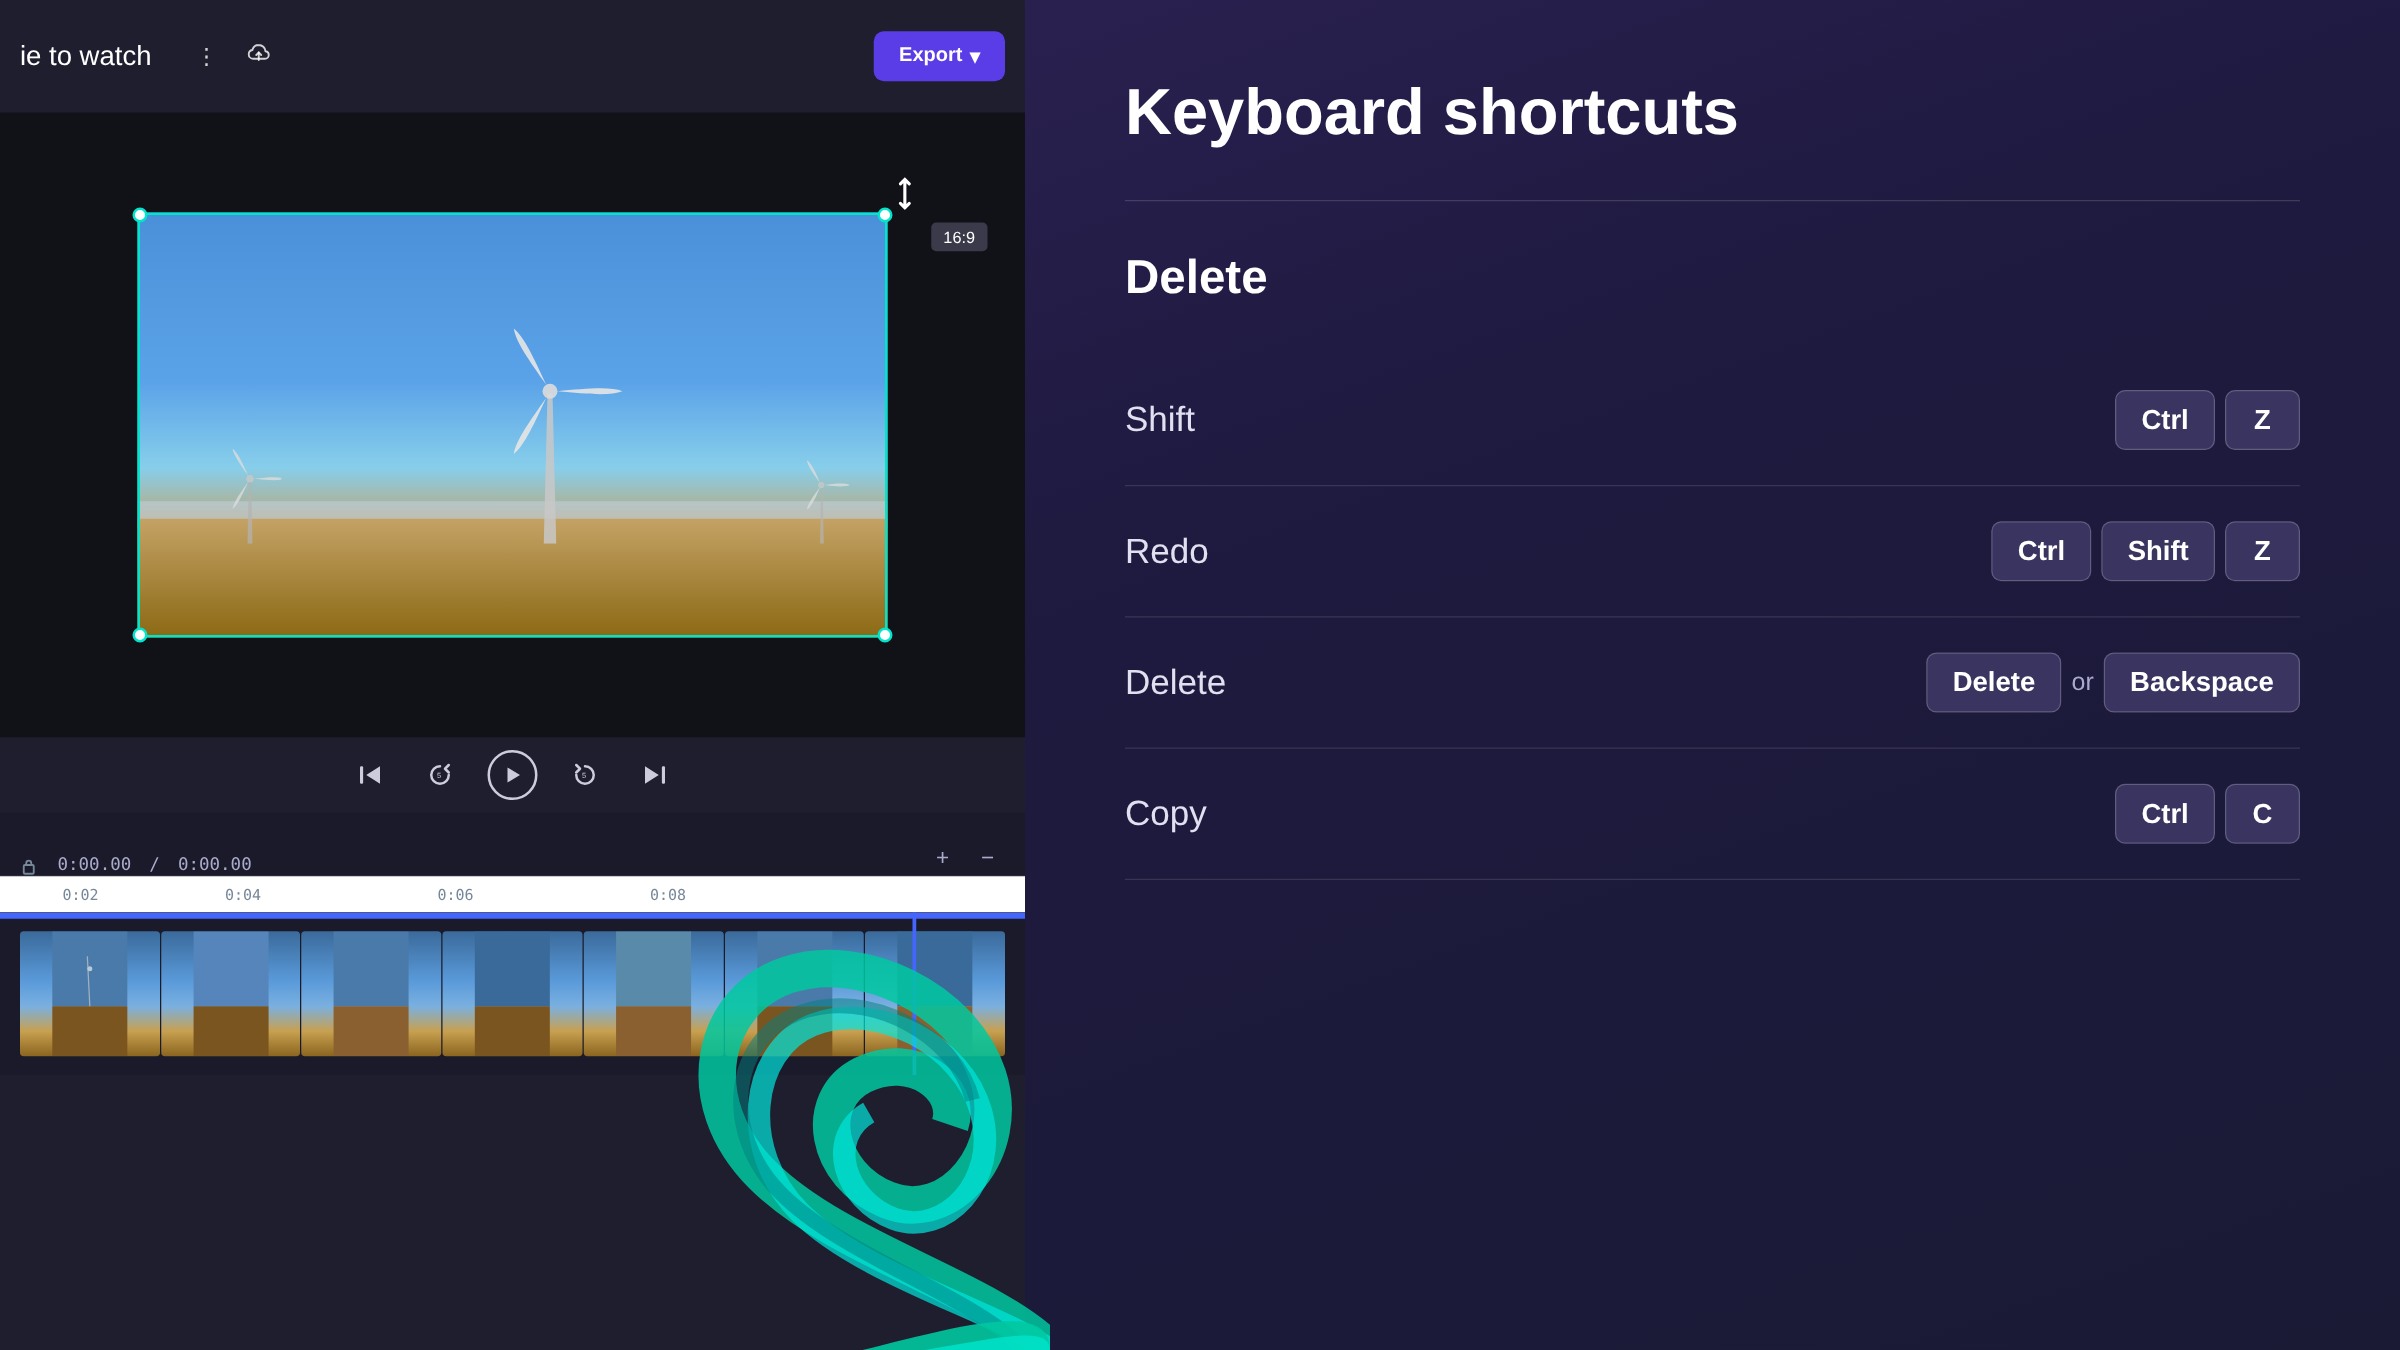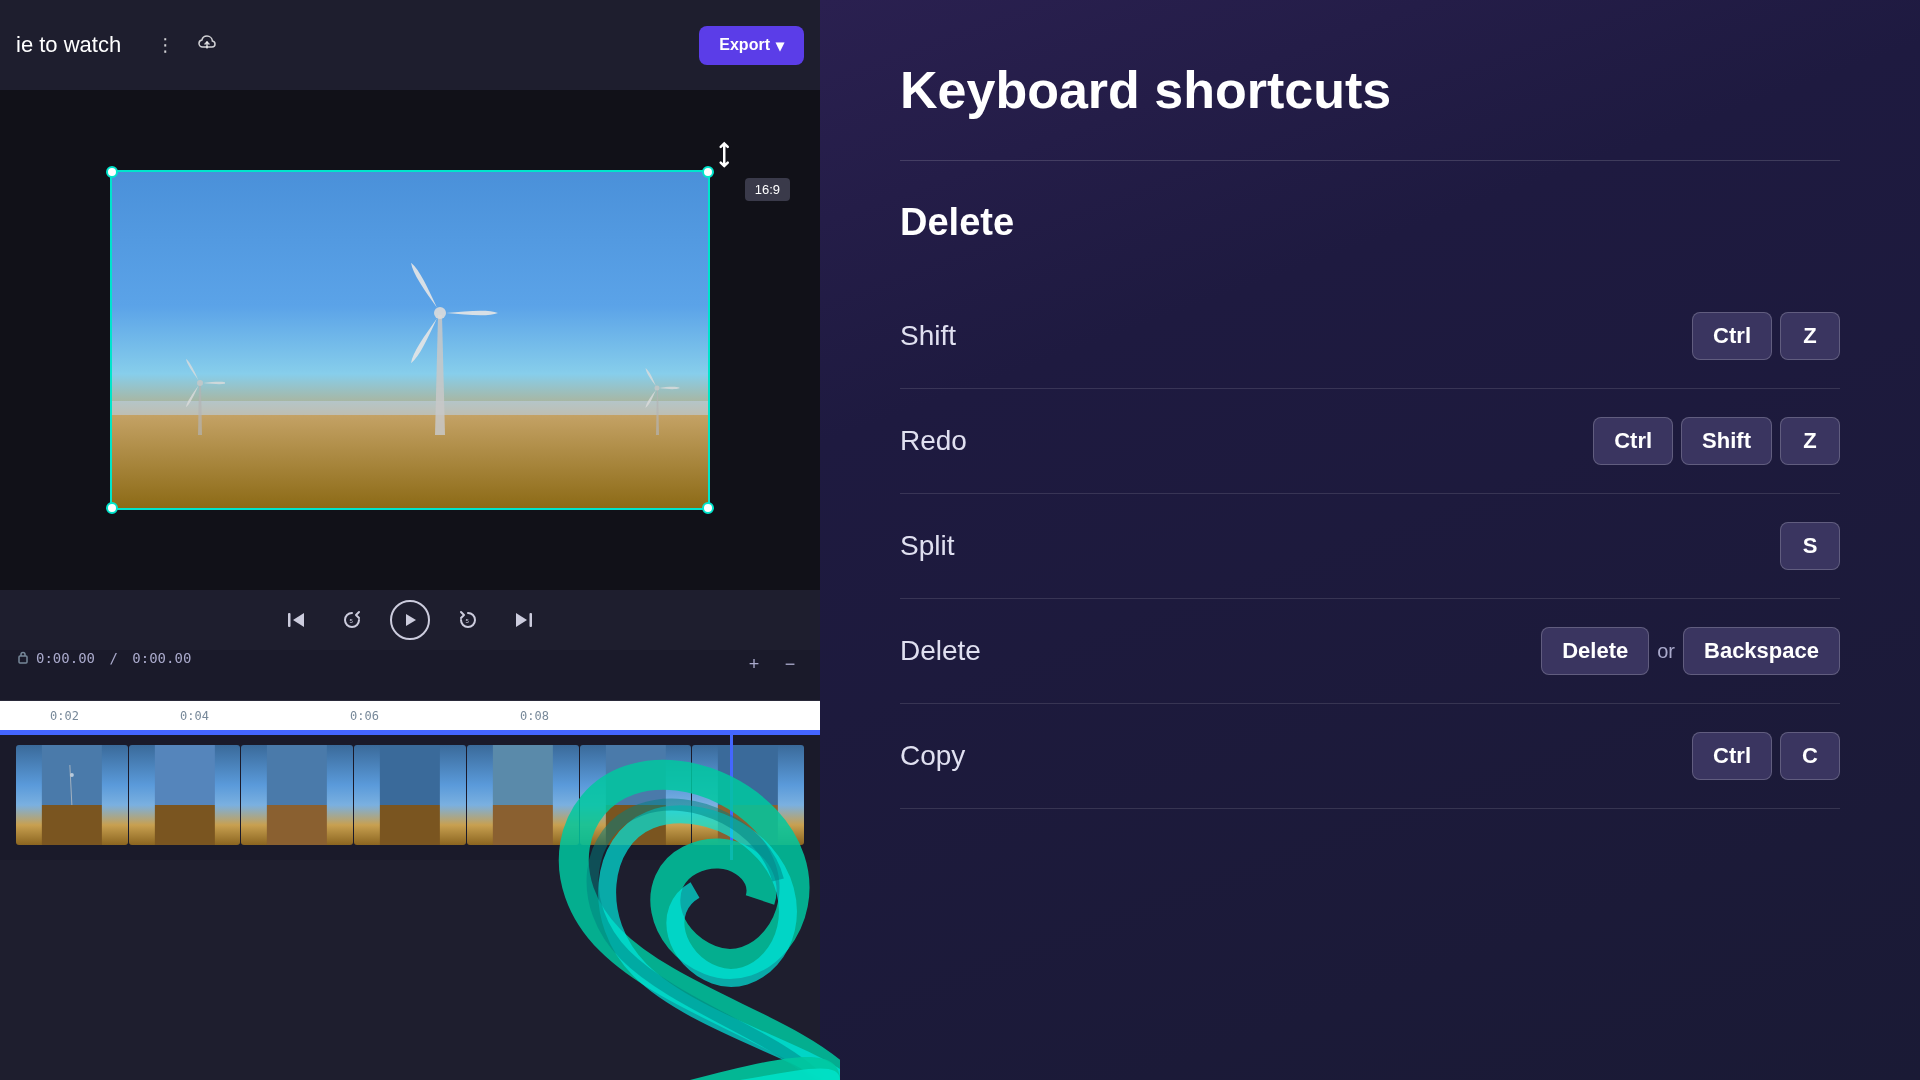--- a/index.html
+++ b/index.html
@@ -221,23 +221,23 @@
 
     
     .timeline-area {
       position: absolute;
       top: 650px;
       left: 0;
       width: 820px;
       height: 50px;
       background: #1a1a2a;
       display: flex;
-      align-items: flex-start;
+      align-items: flex-end;
       padding: 0 16px;
-      gap: 6px;
+      gap: 16px;
     }
 
     .time-display {
       color: #aaaacc;
       font-size: 14px;
       font-family: monospace;
     }
 
     .timeline-controls {
       display: flex;
@@ -633,26 +633,20 @@
 
   <div class="shortcut-row">
     <span class="shortcut-name">Redo</span>
     <div class="shortcut-keys">
       <span class="key-badge">Ctrl</span>
       <span class="key-badge">Shift</span>
       <span class="key-badge">Z</span>
     </div>
   </div>
 
-  <div class="shortcut-row">
-    <span class="shortcut-name">Split</span>
-    <div class="shortcut-keys">
-      <span class="key-badge">S</span>
-    </div>
-  </div>
 
   <div class="shortcut-row">
     <span class="shortcut-name">Delete</span>
     <div class="shortcut-keys">
       <span class="key-badge">Delete</span>
       <span class="or-text">or</span>
       <span class="key-badge">Backspace</span>
     </div>
   </div>
 

